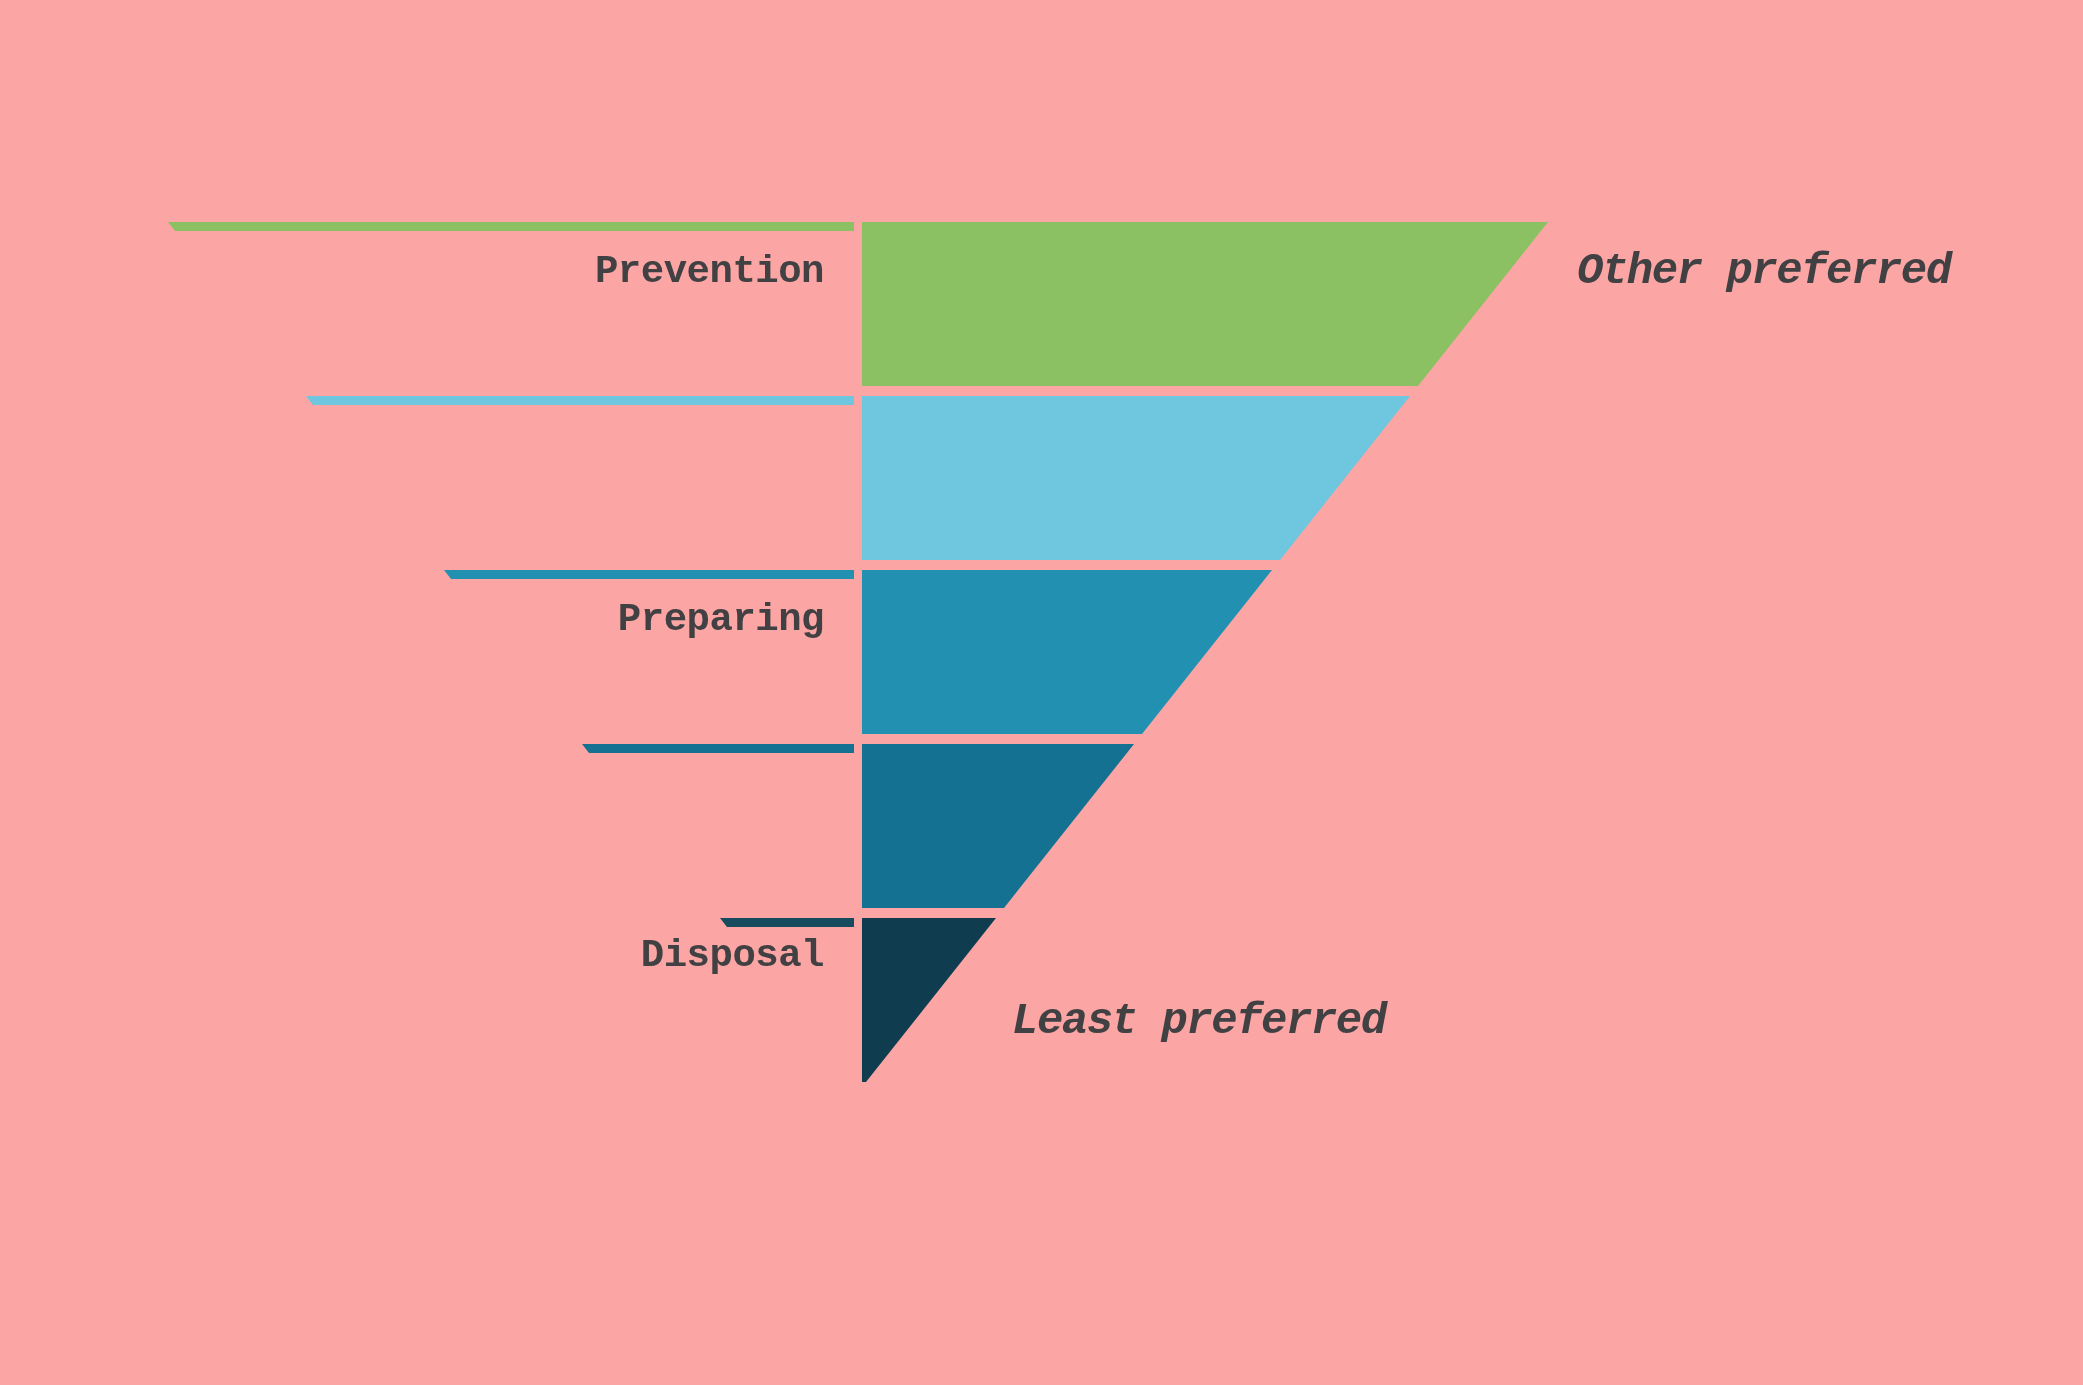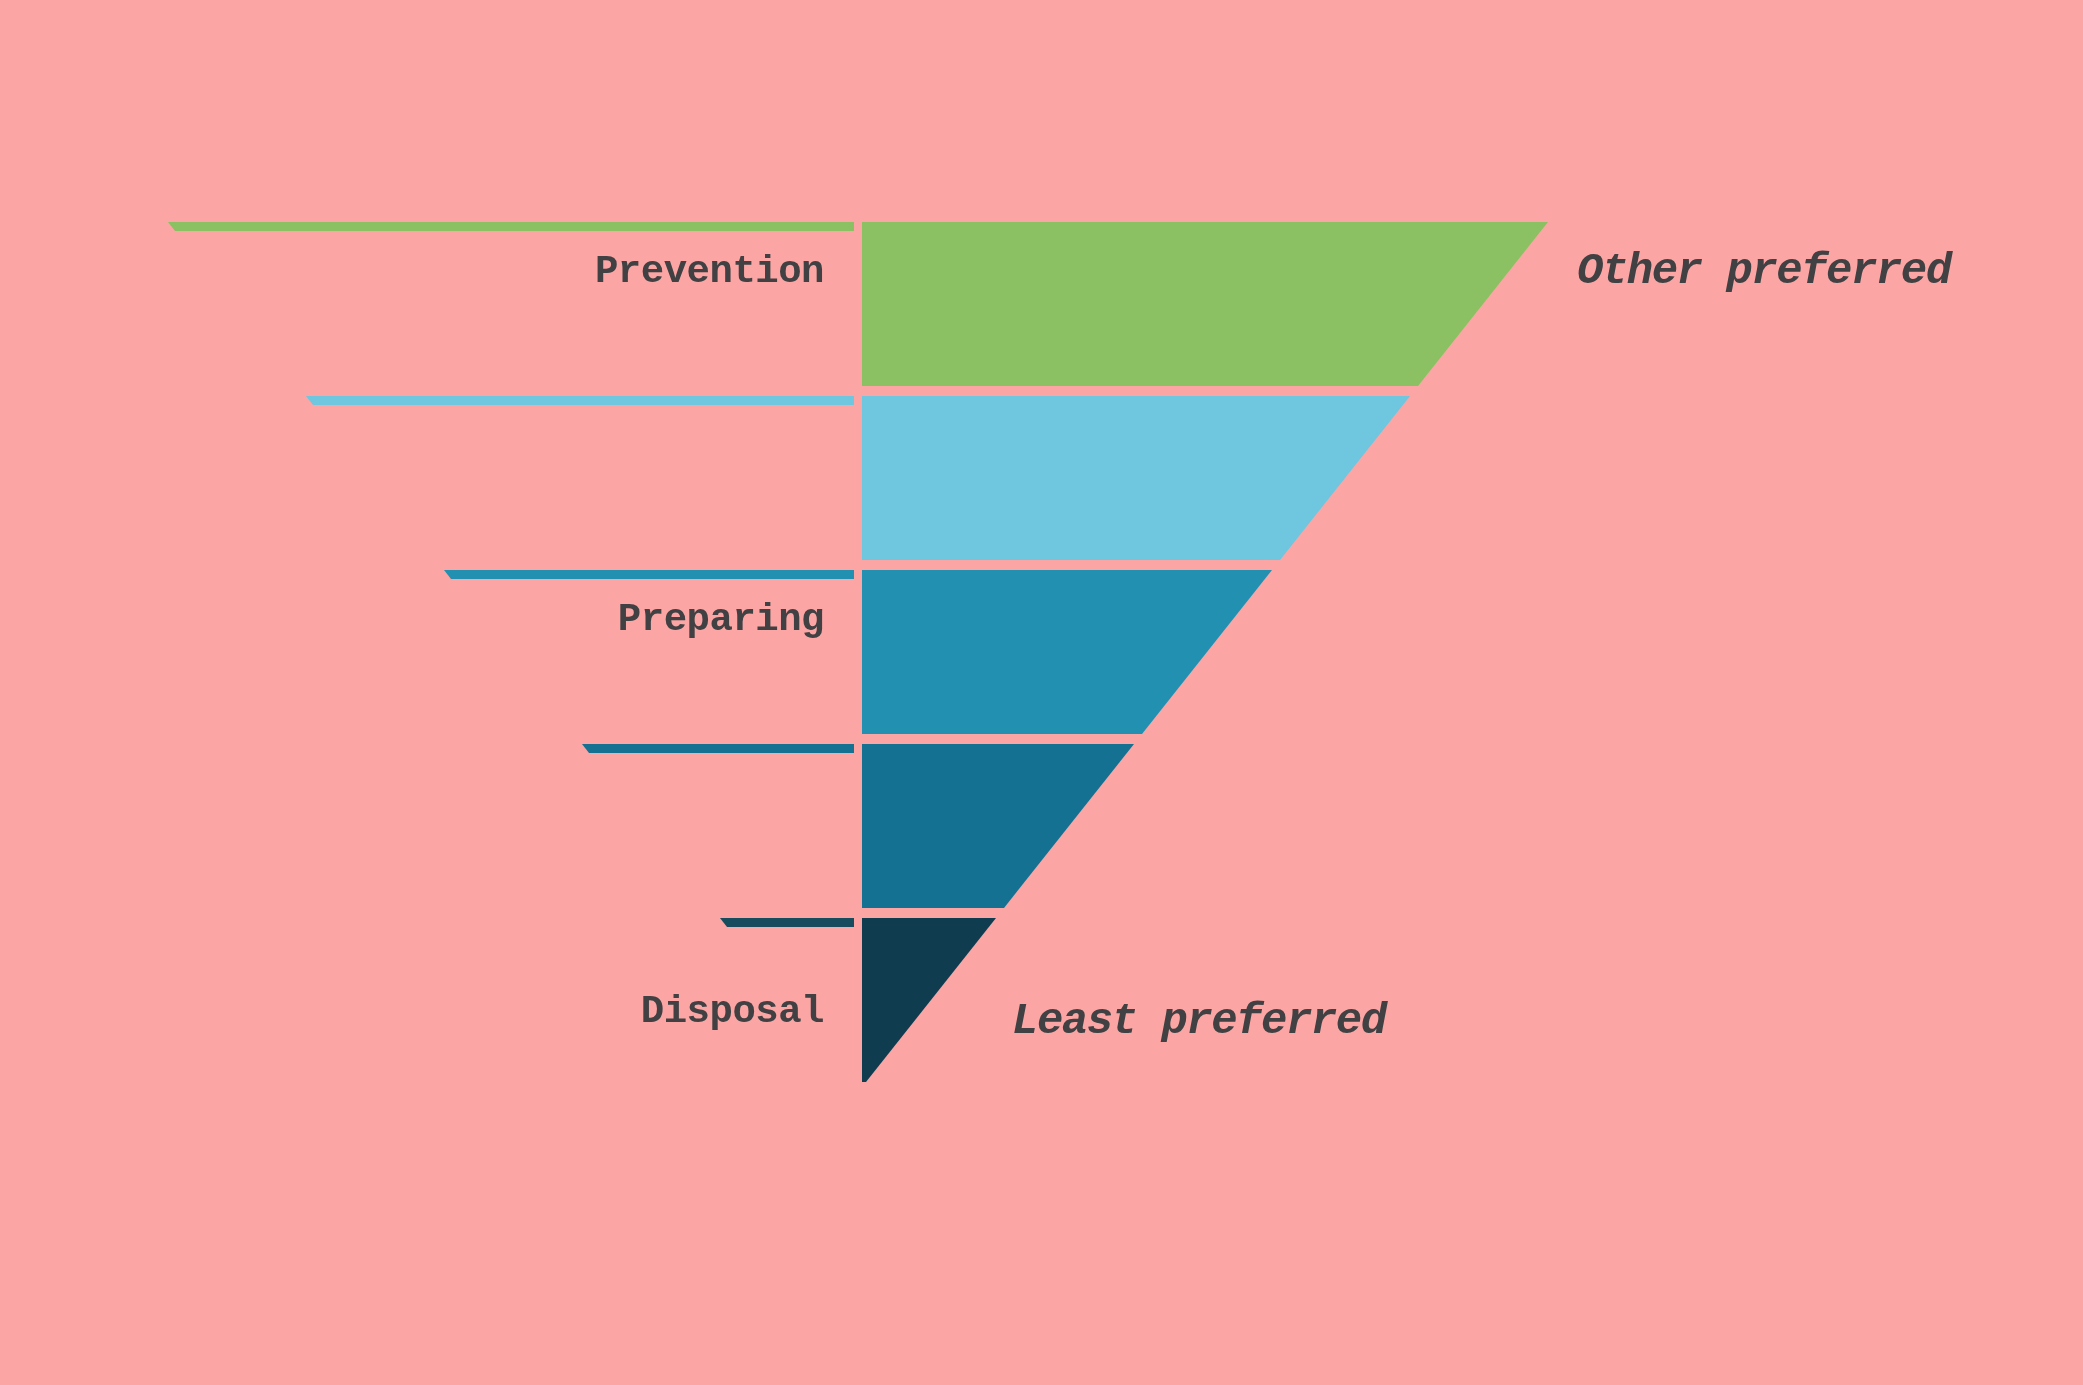--- a/index.html
+++ b/index.html
@@ -32,21 +32,21 @@
     font-weight: 700;
     line-height: 48px;
     letter-spacing: -0.5px;
     color: #414042;
     white-space: nowrap;
   }
   .lab-1 { top: 248px; }
   .lab-2 { top: 422px; }
   .lab-3 { top: 596px; }
   .lab-4 { top: 770px; }
-  .lab-5 { top: 988px; }
+  .lab-5 { top: 932px; }
   .annotation {
     position: absolute;
     font-size: 44px;
     font-style: italic;
     font-weight: 700;
     line-height: 54px;
     letter-spacing: -1.5px;
     color: #414042;
     white-space: nowrap;
   }

